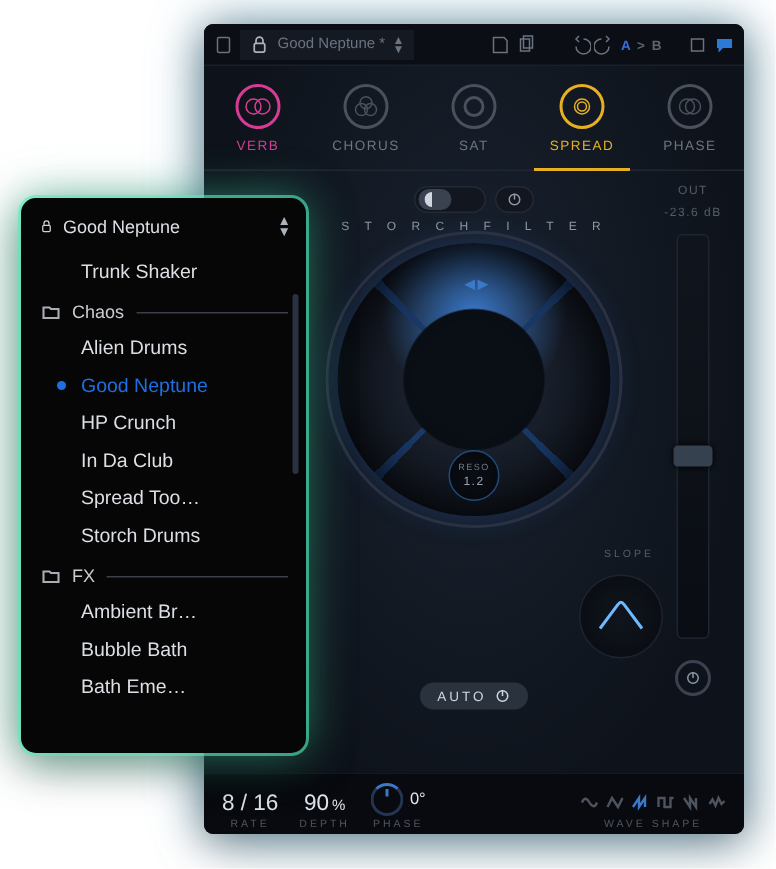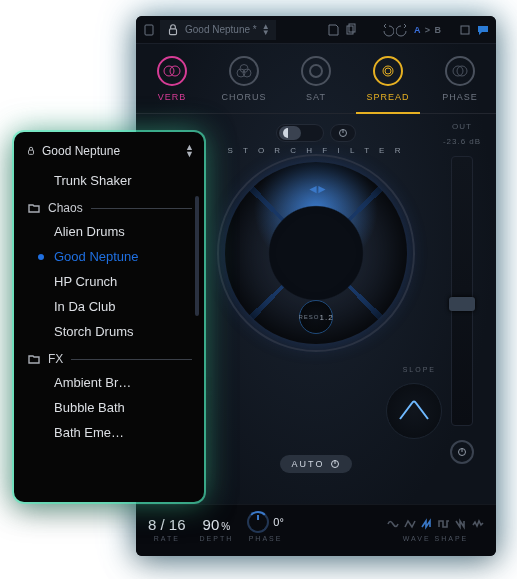--- a/index.html
+++ b/index.html
@@ -123,21 +123,21 @@
   .dial-center .cval{ font-size:18px; font-weight:300; margin-top:2px;}
   .diamond {
     position:absolute; top:20px; left:50%; transform:translateX(-50%);
     color:#3a78c8; font-size:12px; letter-spacing:-3px;
   }
   .reso {
     position:absolute; bottom:10px; left:50%; transform:translateX(-50%);
     width:34px; height:34px; border-radius:50%;
     background:radial-gradient(#0a0e15,#050709);
     border:1px solid #1f4a7a;
-    display:flex; flex-direction:row; align-items:center; justify-content:center;
+    display:flex; flex-direction:column; align-items:center; justify-content:center;
     font-size:6px; letter-spacing:1px; color:#6f7a88;
   }
   .reso .rv{ font-size:8px; color:#9aa3b0; margin-top:1px;}
 
   
   .ts-row { display:flex; justify-content:space-between; padding:0 46px 0 2px; margin-top:8px; font-size:7px; letter-spacing:2px; color:#565d68;}
   .ts-body { display:flex; justify-content:space-between; align-items:center; padding:0 40px 0 0; margin-top:4px;}
   .shape-list { display:flex; flex-direction:column; gap:4px; width:62px;}
   .shape-row { height:14px; background:#10151d; border-radius:2px; display:flex; align-items:center; justify-content:center;}
   .shape-row svg { width:40px; height:10px; stroke:#3a4250; fill:none; stroke-width:1.4;}
@@ -159,21 +159,21 @@
     background:#2a323e; border-radius:12px; padding:4px 12px;
     font-size:9px; letter-spacing:2px; color:#cfd6e0;
   }
   .auto-pill svg{width:10px;height:10px;}
 
   
   .footer{
     position:absolute; left:0; right:0; bottom:0;
     background:#080a0f;
     border-top:1px solid #14181f;
-    padding:6px 12px 14px;
+    padding:6px 12px 3px;
     display:flex; align-items:flex-end; gap:14px;
   }
   .fcol{ display:flex; flex-direction:column; align-items:center; gap:2px;}
   .fval{ font-size:15px; color:#dfe4ec; font-weight:300;}
   .funit{ font-size:10px; color:#dfe4ec; margin-left:2px;}
   .flab{ font-size:7px; letter-spacing:2px; color:#4d5460;}
   .phase-knob{ width:22px; height:22px; border:2px solid #223654; border-top-color:#3a78c8; border-radius:50%; position:relative;}
   .phase-knob::after{content:""; position:absolute; top:2px; left:50%; width:2px; height:5px; background:#3a78c8; transform:translateX(-50%);}
   .wave-icons{ display:flex; gap:5px; color:#4d5460; font-size:12px;}
   .wave-icons .on{ color:#3a78c8;}
@@ -475,20 +475,21 @@
     <svg viewBox="0 0 12 10">
         <path d="M1 2h4l1 1h5v6H1z"></path>
       </svg>
     <span>Chaos</span>
     <span class="line"></span>
   </div>
   <div class="pp-item">Alien Drums</div>
   <div class="pp-item selected">Good Neptune</div>
   <div class="pp-item">HP Crunch</div>
   <div class="pp-item">In Da Club</div>
+  <div class="pp-item">Spread Too…</div>
   <div class="pp-item">Storch Drums</div>
 
   <div class="pp-cat">
     <svg viewBox="0 0 12 10">
         <path d="M1 2h4l1 1h5v6H1z"></path>
       </svg>
     <span>FX</span>
     <span class="line"></span>
   </div>
   <div class="pp-item">Ambient Br…</div>

